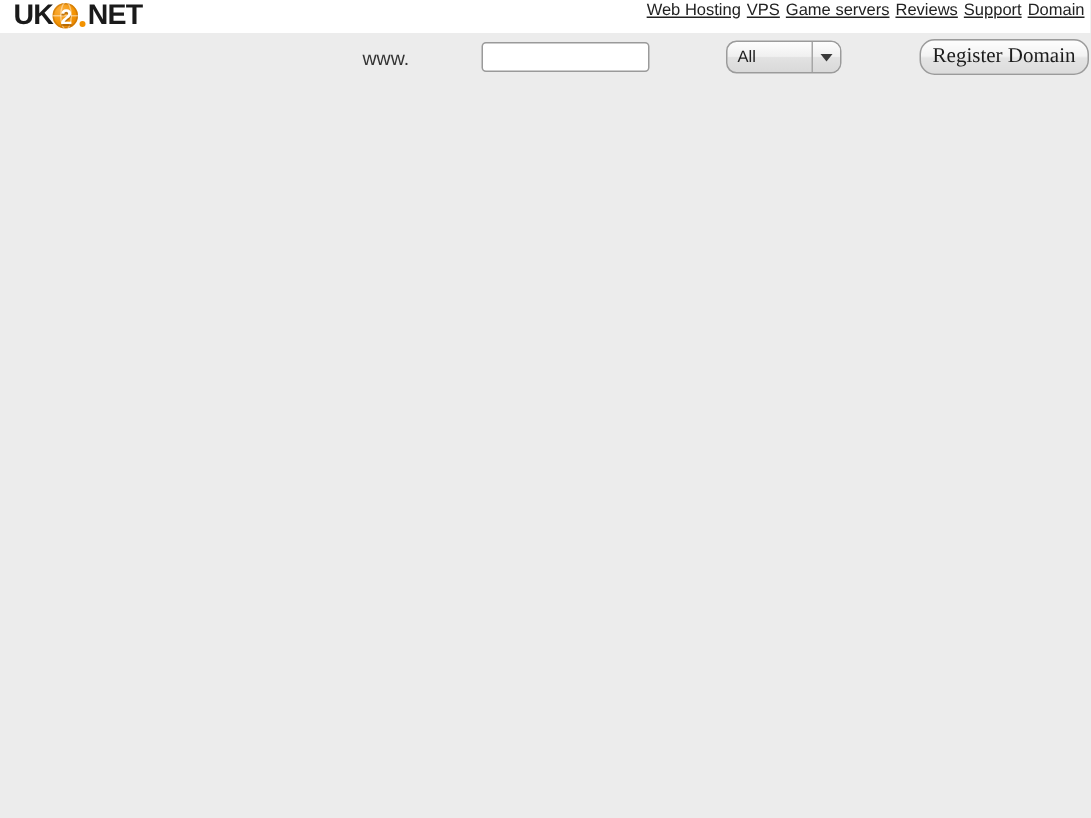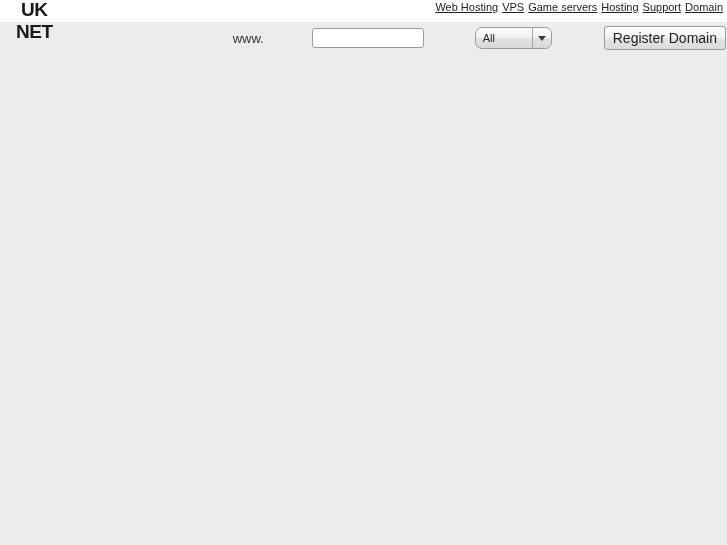--- a/index.html
+++ b/index.html
@@ -18,33 +18,32 @@
   .header {
     position: relative;
     height: 22px;
     background: #ffffff;
     width: 727px;
   }
 
   
   .logo {
     position: absolute;
-    left: 16px;
+    left: 9px;
     top: 0px;
     height: 21px;
     display: flex;
     align-items: center;
     font-weight: bold;
     font-size: 19px;
     letter-spacing: -0.5px;
     color: #1a1a1a;
     font-family: "Liberation Sans", sans-serif;
     line-height: 1;
     white-space: nowrap;
-    flex-direction: column;
   }
   .logo-uk { display: inline-block; }
   .logo-globe {
     display: inline-block;
     position: relative;
     width: 17px;
     height: 17px;
     border-radius: 50%;
     background: radial-gradient(circle at 35% 30%, #fcb040 0%, #f39200 55%, #e07800 100%);
     margin: 0 0px 0 0px;
@@ -185,25 +184,25 @@
     border-left: 4px solid transparent;
     border-right: 4px solid transparent;
     border-top: 5px solid #3a3a3a;
   }
 
   .register-btn {
     height: 24px;
     box-sizing: border-box;
     padding: 0 8px;
     border: 1px solid #9b9b9b;
-    border-radius: 3px;
+    border-radius: 10px;
     background: linear-gradient(#fdfdfd 0%, #f3f3f3 47%, #e4e4e4 53%, #dcdcdc 100%);
     font-size: 14px;
     color: #1d1d1d;
-    font-family: Liberation Sans, sans-serif;
+    font-family: Liberation Serif, serif;
     cursor: pointer;
     white-space: nowrap;
   }
 
   
   .page-body {
     width: 727px;
     height: 523px;
     background: #ececec;
   }
@@ -221,21 +220,21 @@
       <span class="two">2</span>
     </span>
     <span class="logo-dot"></span>
     <span class="logo-net">NET</span>
   </div>
 
   <nav class="topnav">
     <a href="#">Web Hosting</a>
     <a href="#">VPS</a>
     <a href="#">Game servers</a>
-    <a href="#">Hosting</a>
+    <a href="#">Reviews</a>
     <a href="#">Support</a>
     <a href="#">Domain</a>
   </nav>
 
   <form class="domain-bar">
     <span class="www-label">www.</span>
 
     <input class="domain-input" type="text" placeholder="" style="">
 
     <div class="tld-select">

